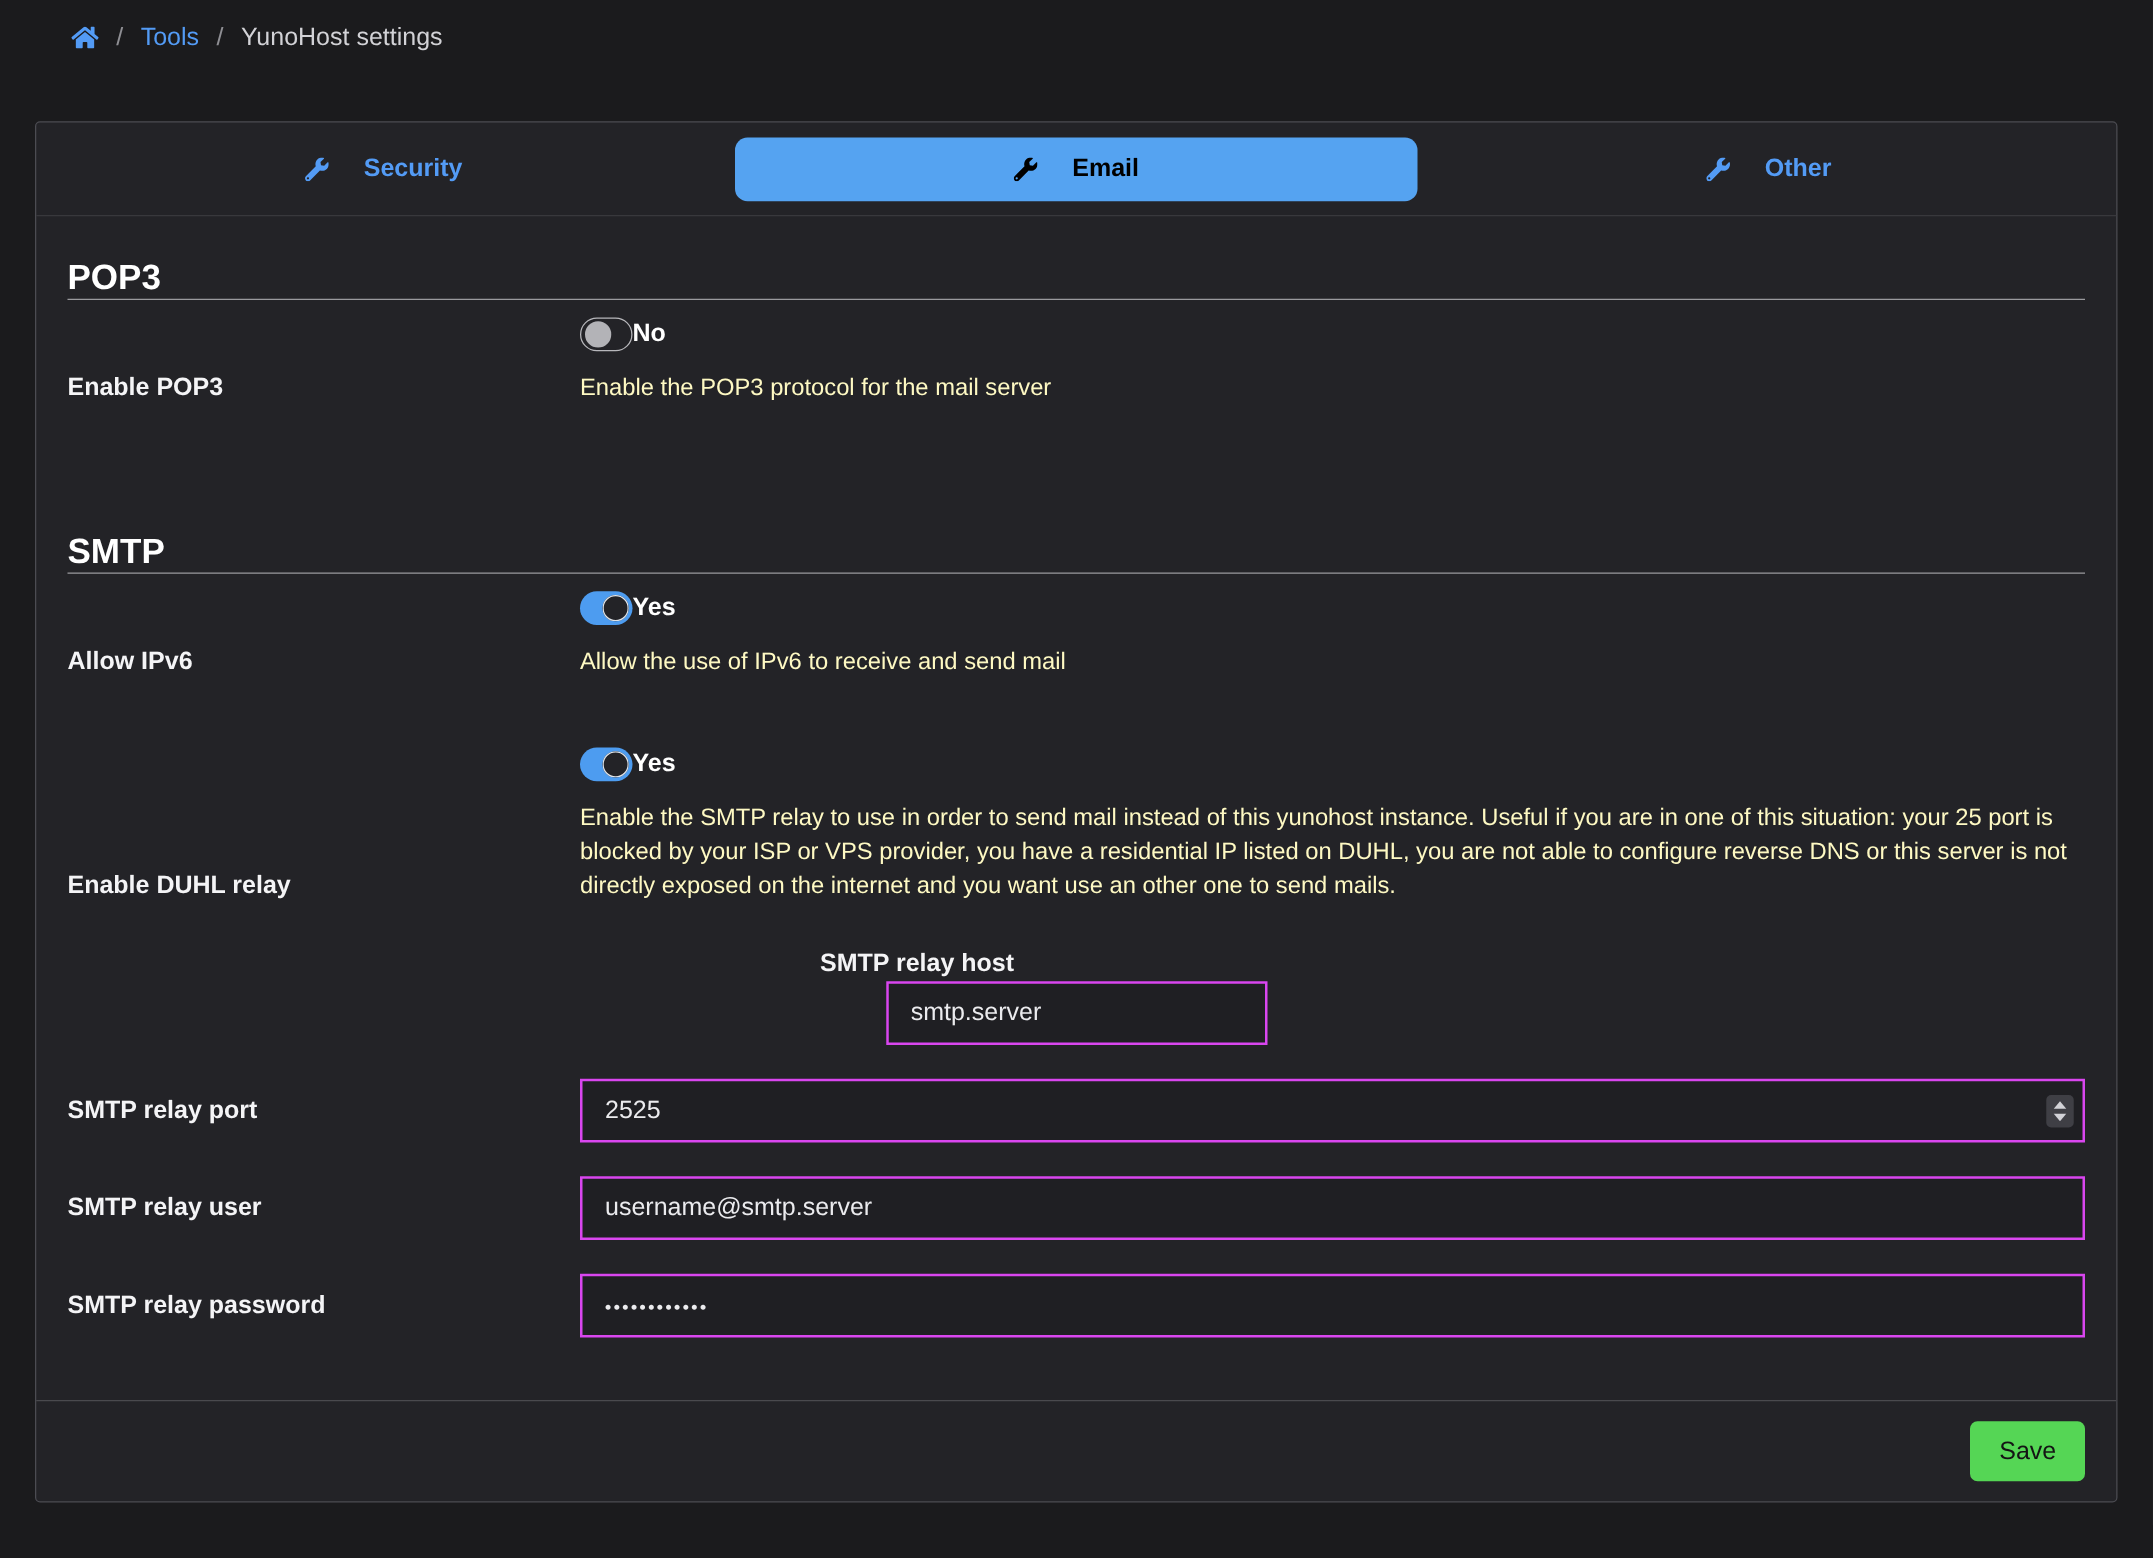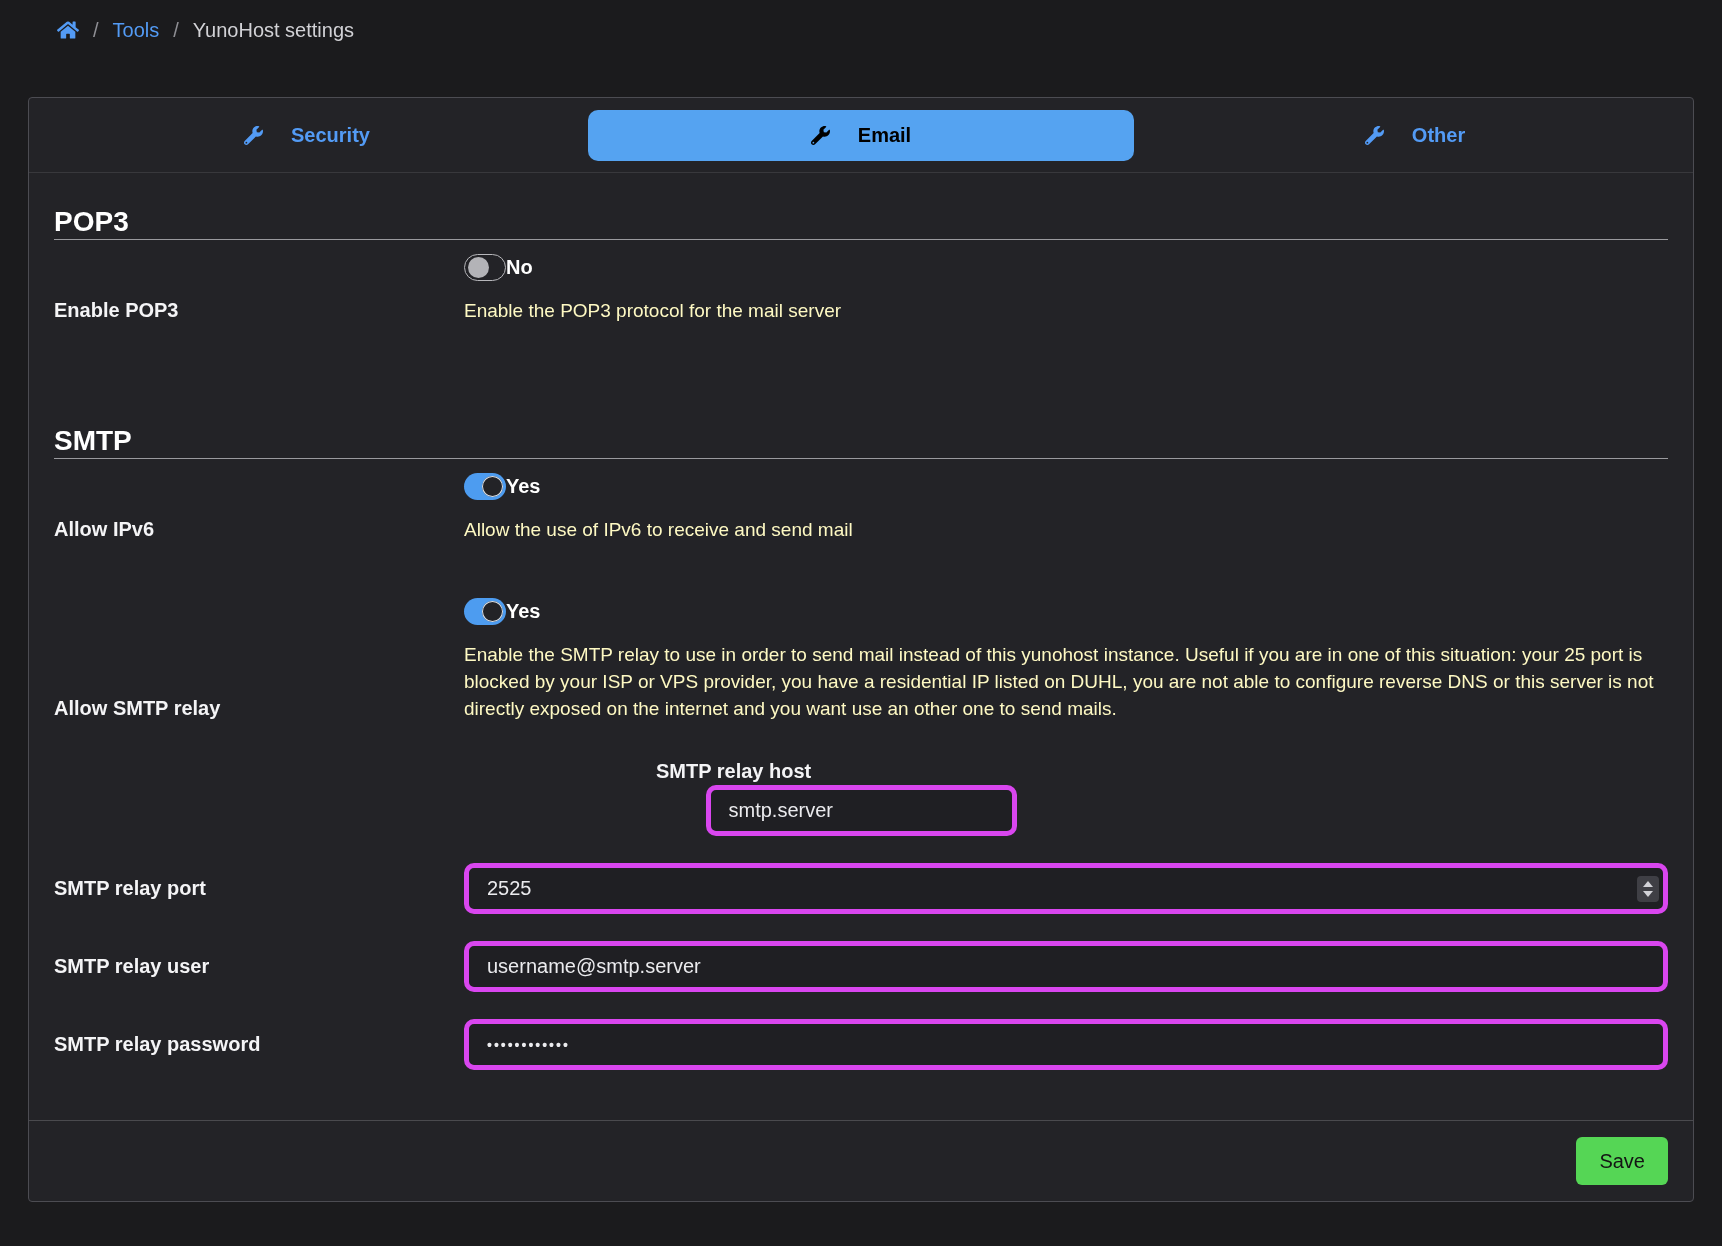--- a/index.html
+++ b/index.html
@@ -117,22 +117,22 @@
     line-height: 27px;
     color: #fef9c3;
     max-width: 1215px;
   }
 
   .input-wrap { position: relative; width: 100%; }
   input.form-input {
     width: 100%;
     height: 51px;
     background: #1f1f23;
-    border: 5px solid #d946ef;
-    border-radius: 10px;
+    border: 2px solid #d946ef;
+    border-radius: 0;
     color: #ebebee;
     font-family: "Liberation Sans", "DejaVu Sans", sans-serif;
     font-size: 20px;
     padding: 0 18px;
     outline: none;
   }
   input.form-input.pw {
     font-size: 14px;
     letter-spacing: 2px;
     font-weight: 700;
@@ -250,21 +250,21 @@
             <div class="toggle on">
                 <div class="knob"></div>
               </div>
             <span class="state-label">Yes</span>
           </div>
           <div class="desc">Allow the use of IPv6 to receive and send mail</div>
         </div>
       </div>
 
       <div class="form-row toggle-row relay-row">
-        <div class="label-col">Allow SMTP relay</div>
+        <div class="label-col">Enable DUHL relay</div>
         <div class="value-col">
           <div class="toggle-line">
             <div class="toggle on">
                 <div class="knob"></div>
               </div>
             <span class="state-label">Yes</span>
           </div>
           <div class="desc">Enable the SMTP relay to use in order to send mail instead of this yunohost instance. Useful if you are in one of this situation: your 25 port is blocked by your ISP or VPS provider, you have a residential IP listed on DUHL, you are not able to configure reverse DNS or this server is not directly exposed on the internet and you want use an other one to send mails.</div>
         </div>
       </div>

